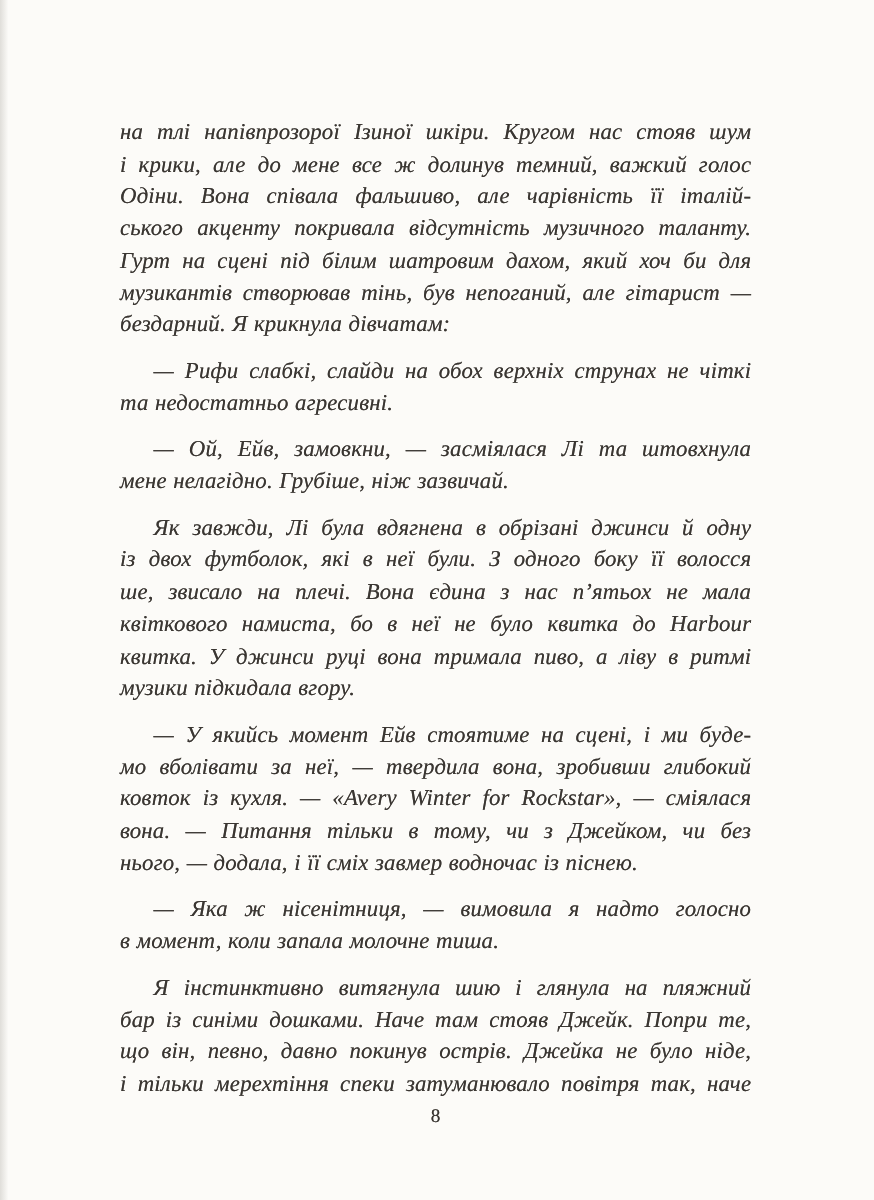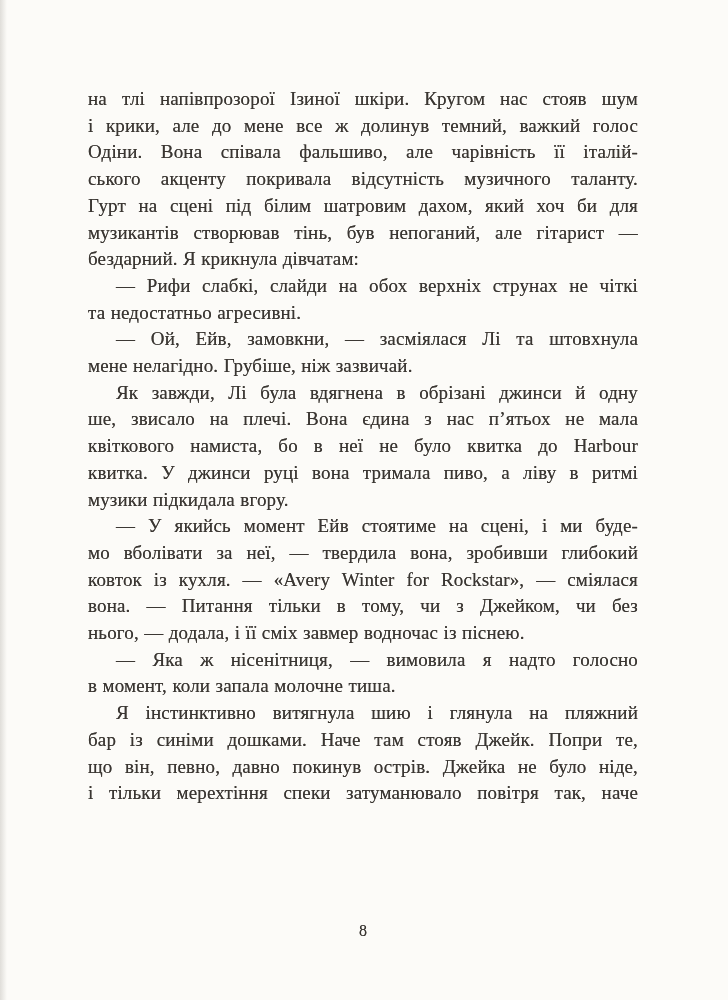--- a/index.html
+++ b/index.html
@@ -23,22 +23,23 @@
     background: linear-gradient(to right, rgba(110,105,95,0.20), rgba(110,105,95,0));
     pointer-events: none;
   }
   .text-block {
     position: absolute;
     left: 88px;
     top: 86px;
     width: 550px;
   }
   .paragraph {
-    margin: 0;
+    margin: 12px;
     padding: 0;
+    font-style: italic;
   }
   .line {
     font-size: 19px;
     line-height: 26.7px;
     letter-spacing: 0.15px;
     word-spacing: 0.5px;
     text-align: justify;
     text-align-last: justify;
     -moz-text-align-last: justify;
     white-space: normal;
@@ -80,20 +81,21 @@
     <div class="paragraph">
       <div class="line indented">— Рифи слабкі, слайди на обох верхніх струнах не чіткі</div>
       <div class="line para-end">та недостатньо агресивні.</div>
     </div>
     <div class="paragraph">
       <div class="line indented">— Ой, Ейв, замовкни, — засміялася Лі та штовхнула</div>
       <div class="line para-end">мене нелагідно. Грубіше, ніж зазвичай.</div>
     </div>
     <div class="paragraph">
       <div class="line indented">Як завжди, Лі була вдягнена в обрізані джинси й одну</div>
+      <div class="line">із двох футболок, які в неї були. З одного боку її волосся</div>
       <div class="line">ше, звисало на плечі. Вона єдина з нас п’ятьох не мала</div>
       <div class="line">квіткового намиста, бо в неї не було квитка до Harbour</div>
       <div class="line">квитка. У джинси руці вона тримала пиво, а ліву в ритмі</div>
       <div class="line para-end">музики підкидала вгору.</div>
     </div>
     <div class="paragraph">
       <div class="line indented">— У якийсь момент Ейв стоятиме на сцені, і ми буде-</div>
       <div class="line">мо вболівати за неї, — твердила вона, зробивши глибокий</div>
       <div class="line">ковток із кухля. — «Avery Winter for Rockstar», — сміялася</div>
       <div class="line">вона. — Питання тільки в тому, чи з Джейком, чи без</div>

